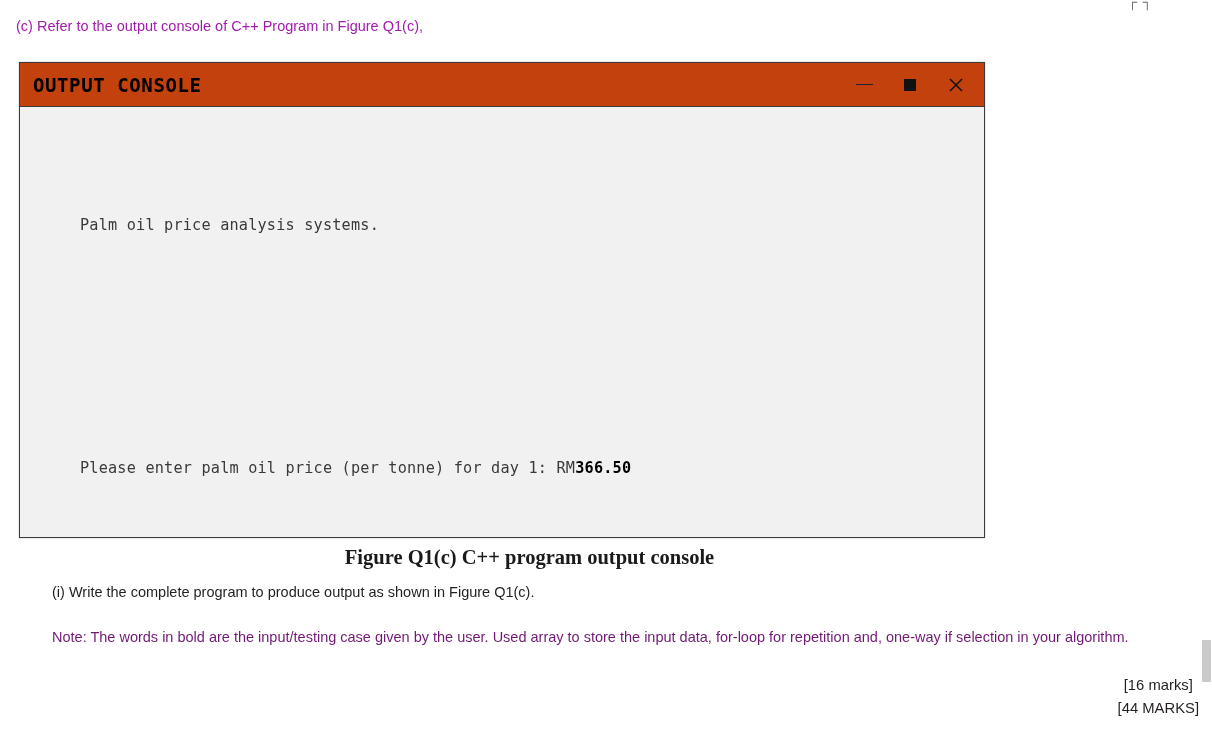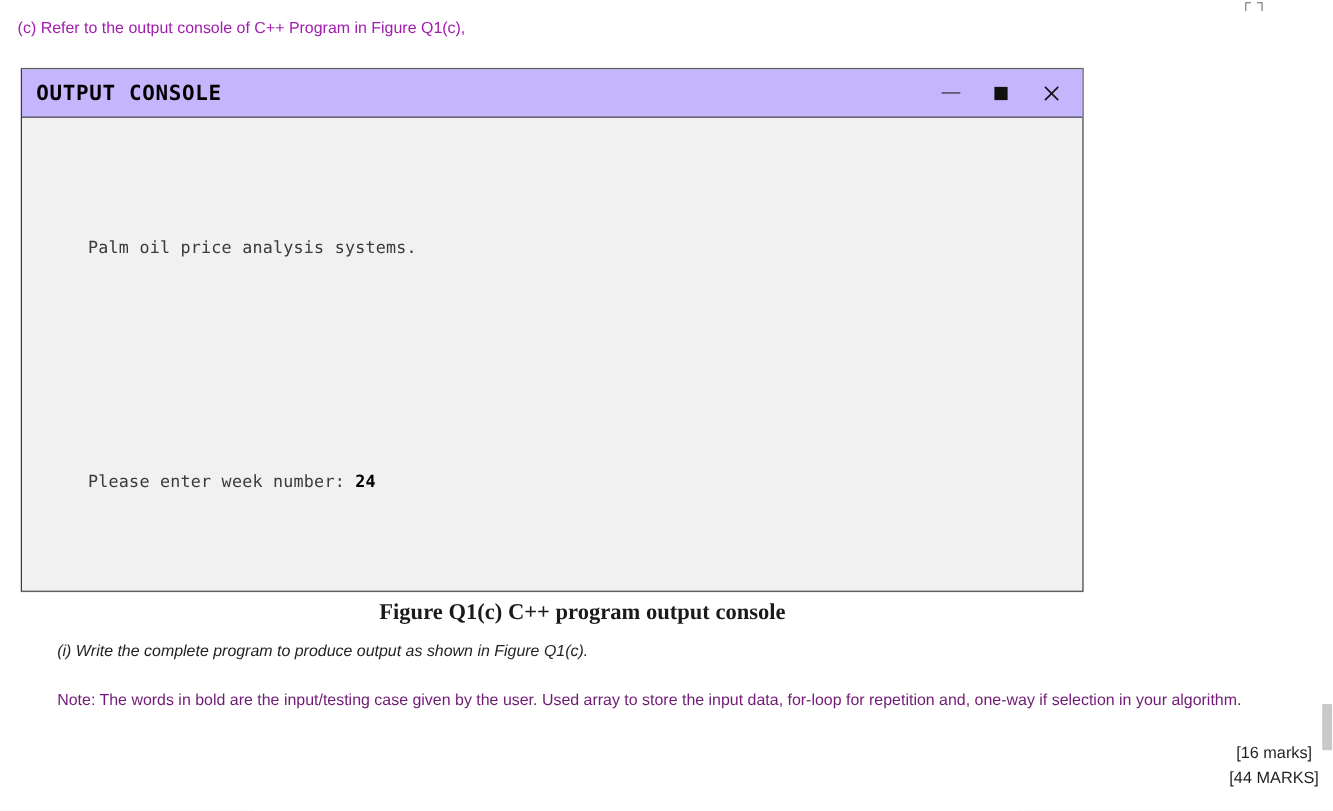--- a/index.html
+++ b/index.html
@@ -46,21 +46,21 @@
     top: 62px;
     width: 966px;
     height: 476px;
     box-sizing: border-box;
     border: 1.6px solid #3b3b3b;
     background: #f1f1f1;
     box-shadow: 0 0 0 0.5px #d7d7d7;
   }
   .console-titlebar {
     height: 44px;
-    background: #c4b5fd;
+    background: #c2410c;
     border-bottom: 1.6px solid #3b3b3b;
     display: flex;
     align-items: center;
     justify-content: space-between;
     padding: 0 14px 0 13px;
     box-sizing: border-box;
   }
   .console-title {
     font-family: "DejaVu Sans Mono", monospace;
     font-weight: bold;
@@ -129,21 +129,20 @@
 
   
   .sub-question {
     position: absolute;
     top: 582px;
     left: 52px;
     font-size: 14.5px;
     line-height: 20px;
     color: #231f20;
     white-space: nowrap;
-    font-style: italic;
   }
 
   
   .note {
     position: absolute;
     top: 626px;
     left: 52px;
     width: 1142px;
     font-size: 14.5px;
     line-height: 23px;
@@ -206,22 +205,22 @@
         </svg>
       </span>
     </div>
   </div>
 
   <div class="console-body">
 
     <div class="line">Palm oil price analysis systems.</div>
     <div class="blank"></div>
 
-    <div class="line"><span>Please enter week number: </span><b>24</b></div>
-
+
+    <div class="line"><span>Please enter palm oil price (per tonne) for day </span><span>1: </span><span>RM</span><b>366.50</b></div>
 
 
     
 
     
 
     
 
     
 

